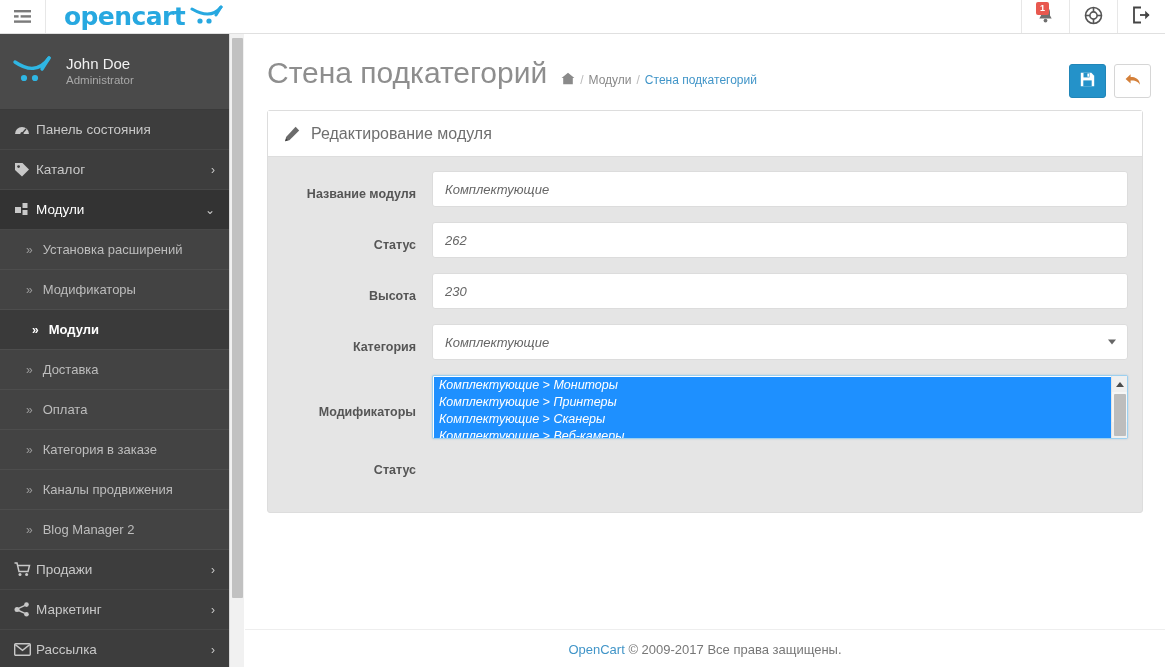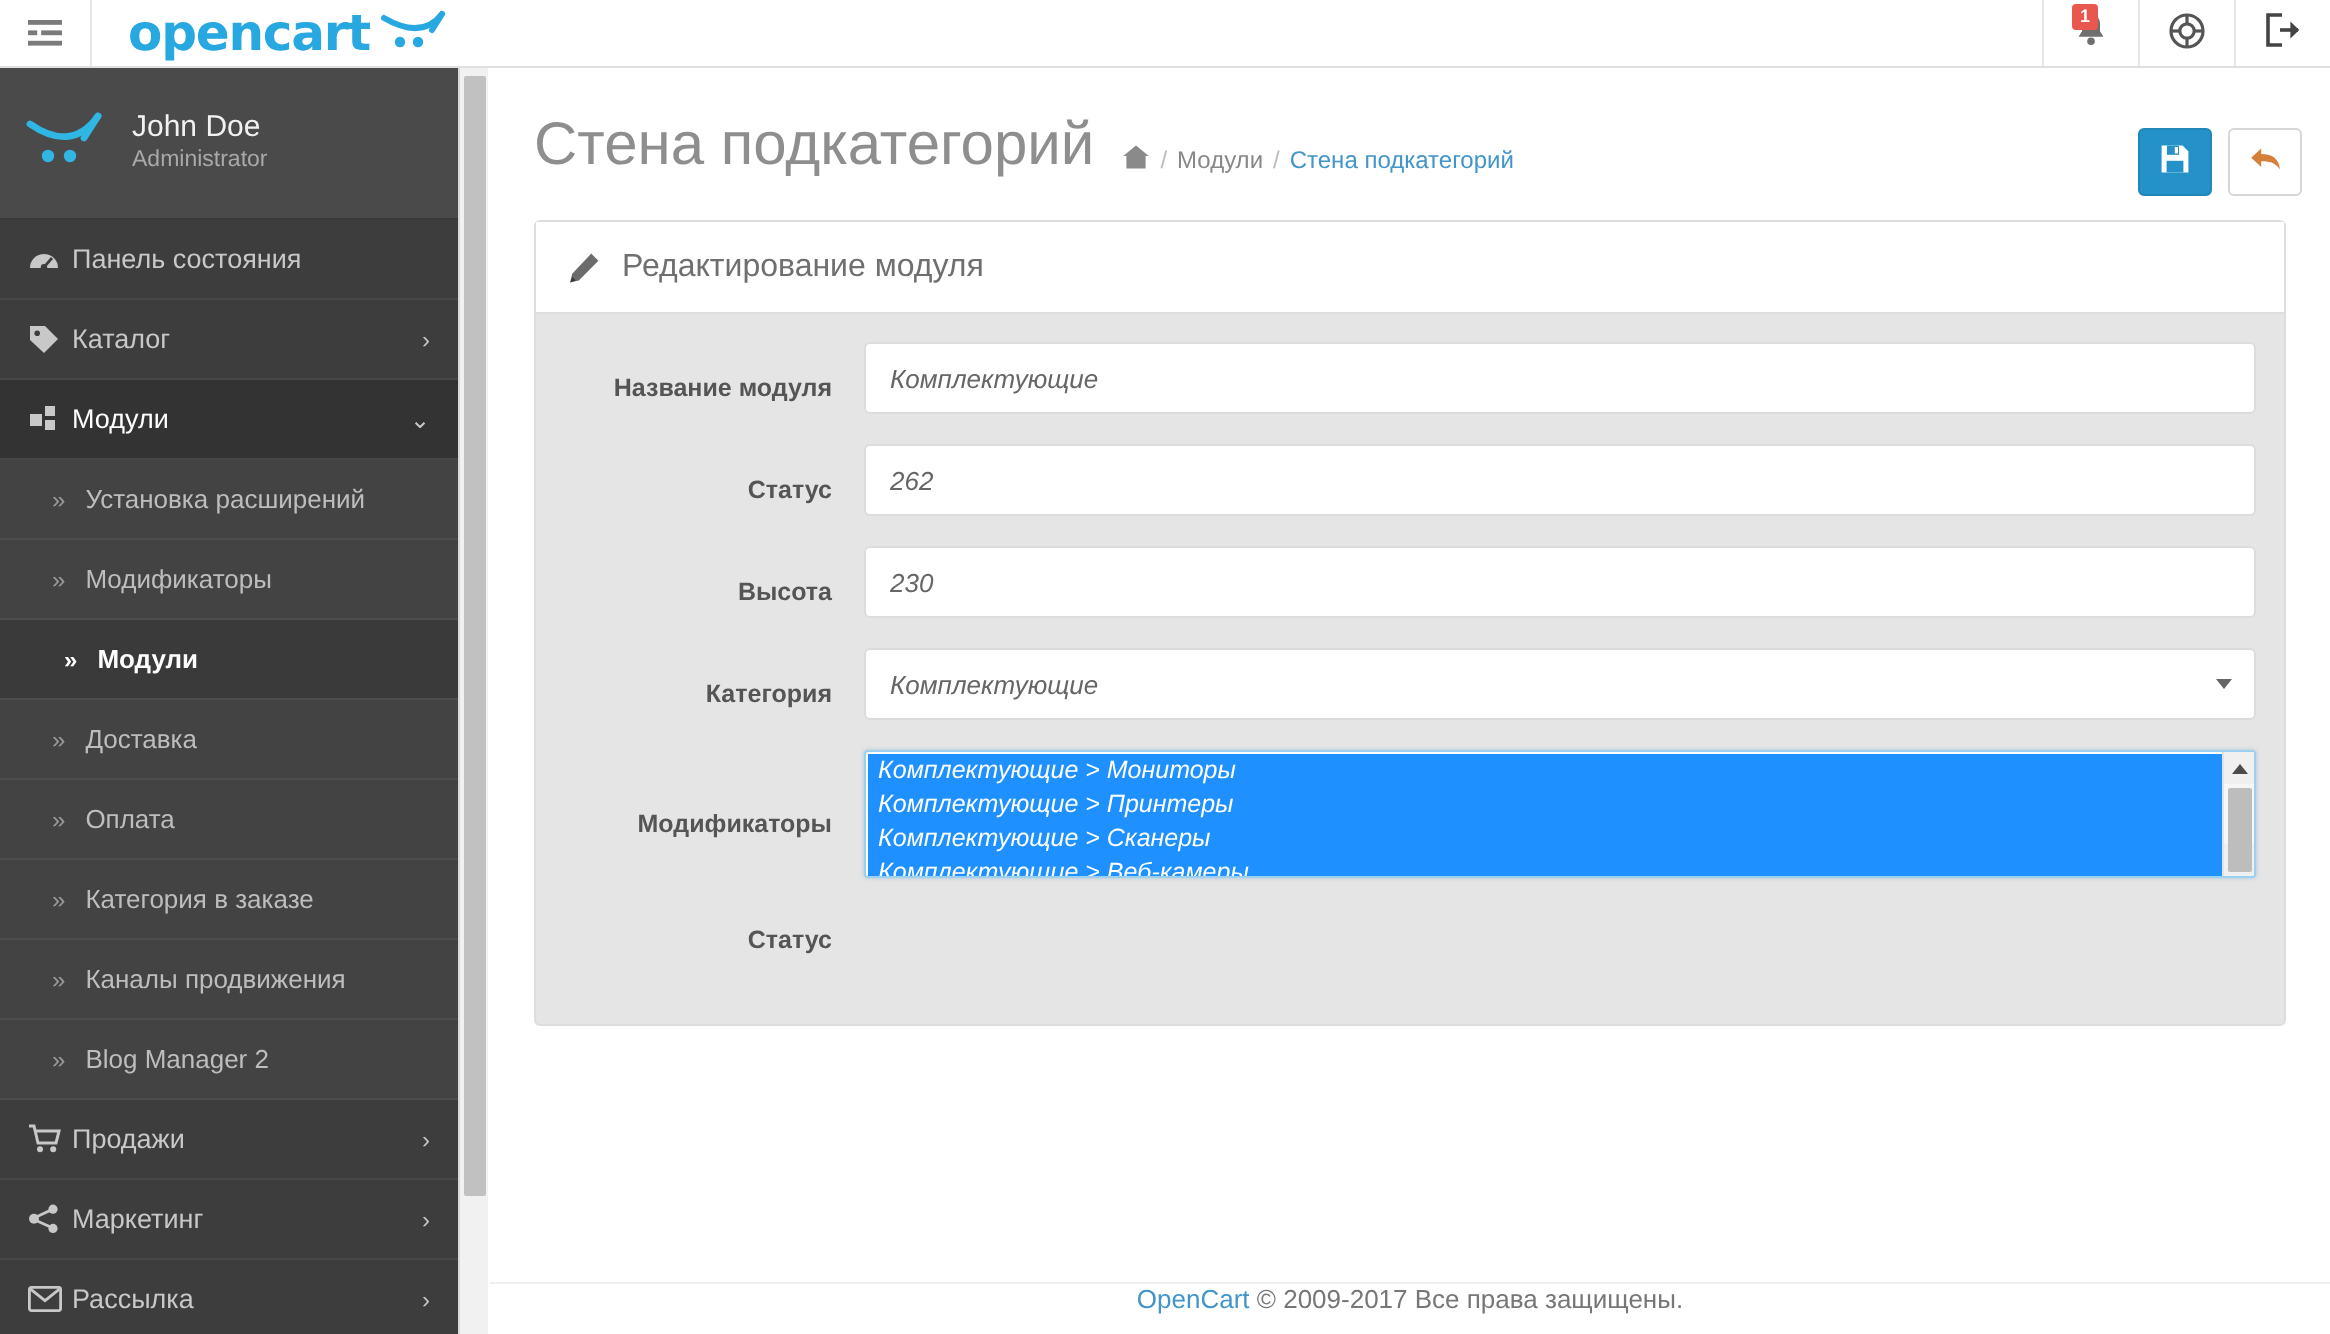--- a/index.html
+++ b/index.html
@@ -350,20 +350,21 @@
   
   .footer {
     position: absolute;
     left: 245px; bottom: 0;
     width: 920px;
     text-align: center;
     font-size: 13px;
     color: #777;
     padding-bottom: 10px;
     border-top: 1px solid #eee;
+    padding-top: 12px;
   }
   .footer a { color: #4195c8; text-decoration: none; cursor: pointer; }
 </style>
 </head>
 <body>
 
 <div class="topbar">
   <div class="topbar-btn">
     <span>
       <svg class="hamburger-ico" width="17" height="13" viewBox="0 0 17 13">

